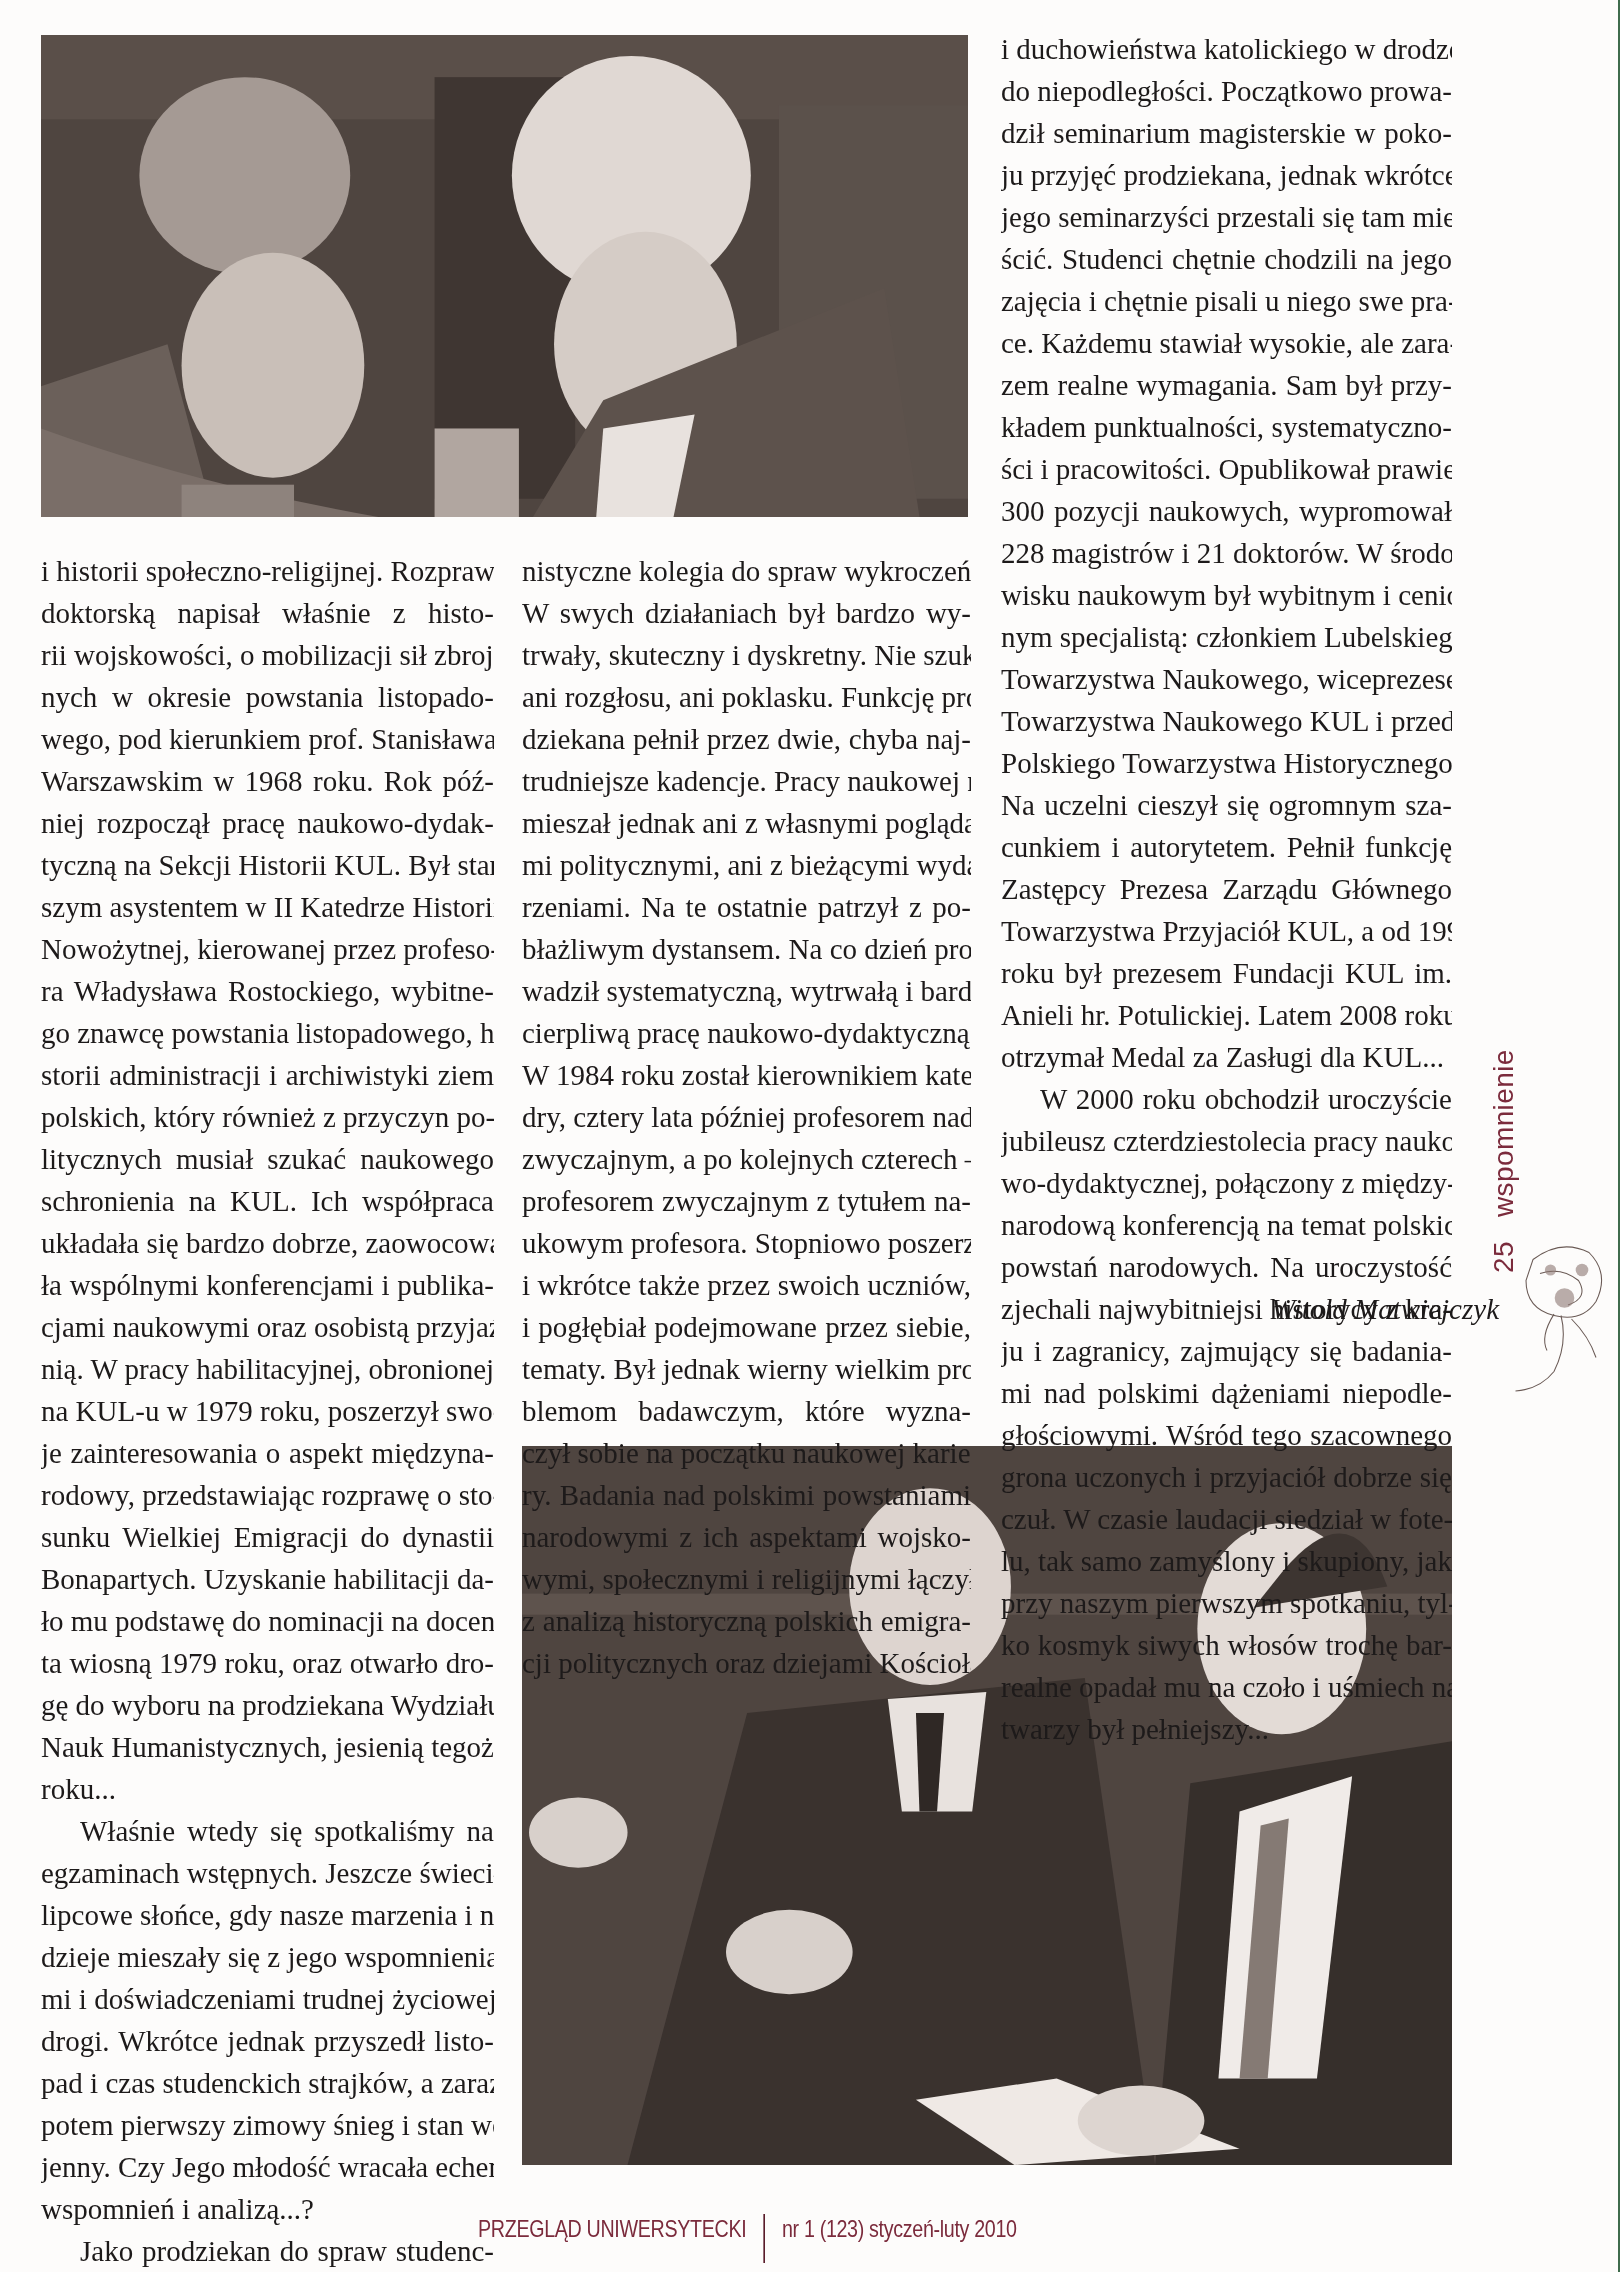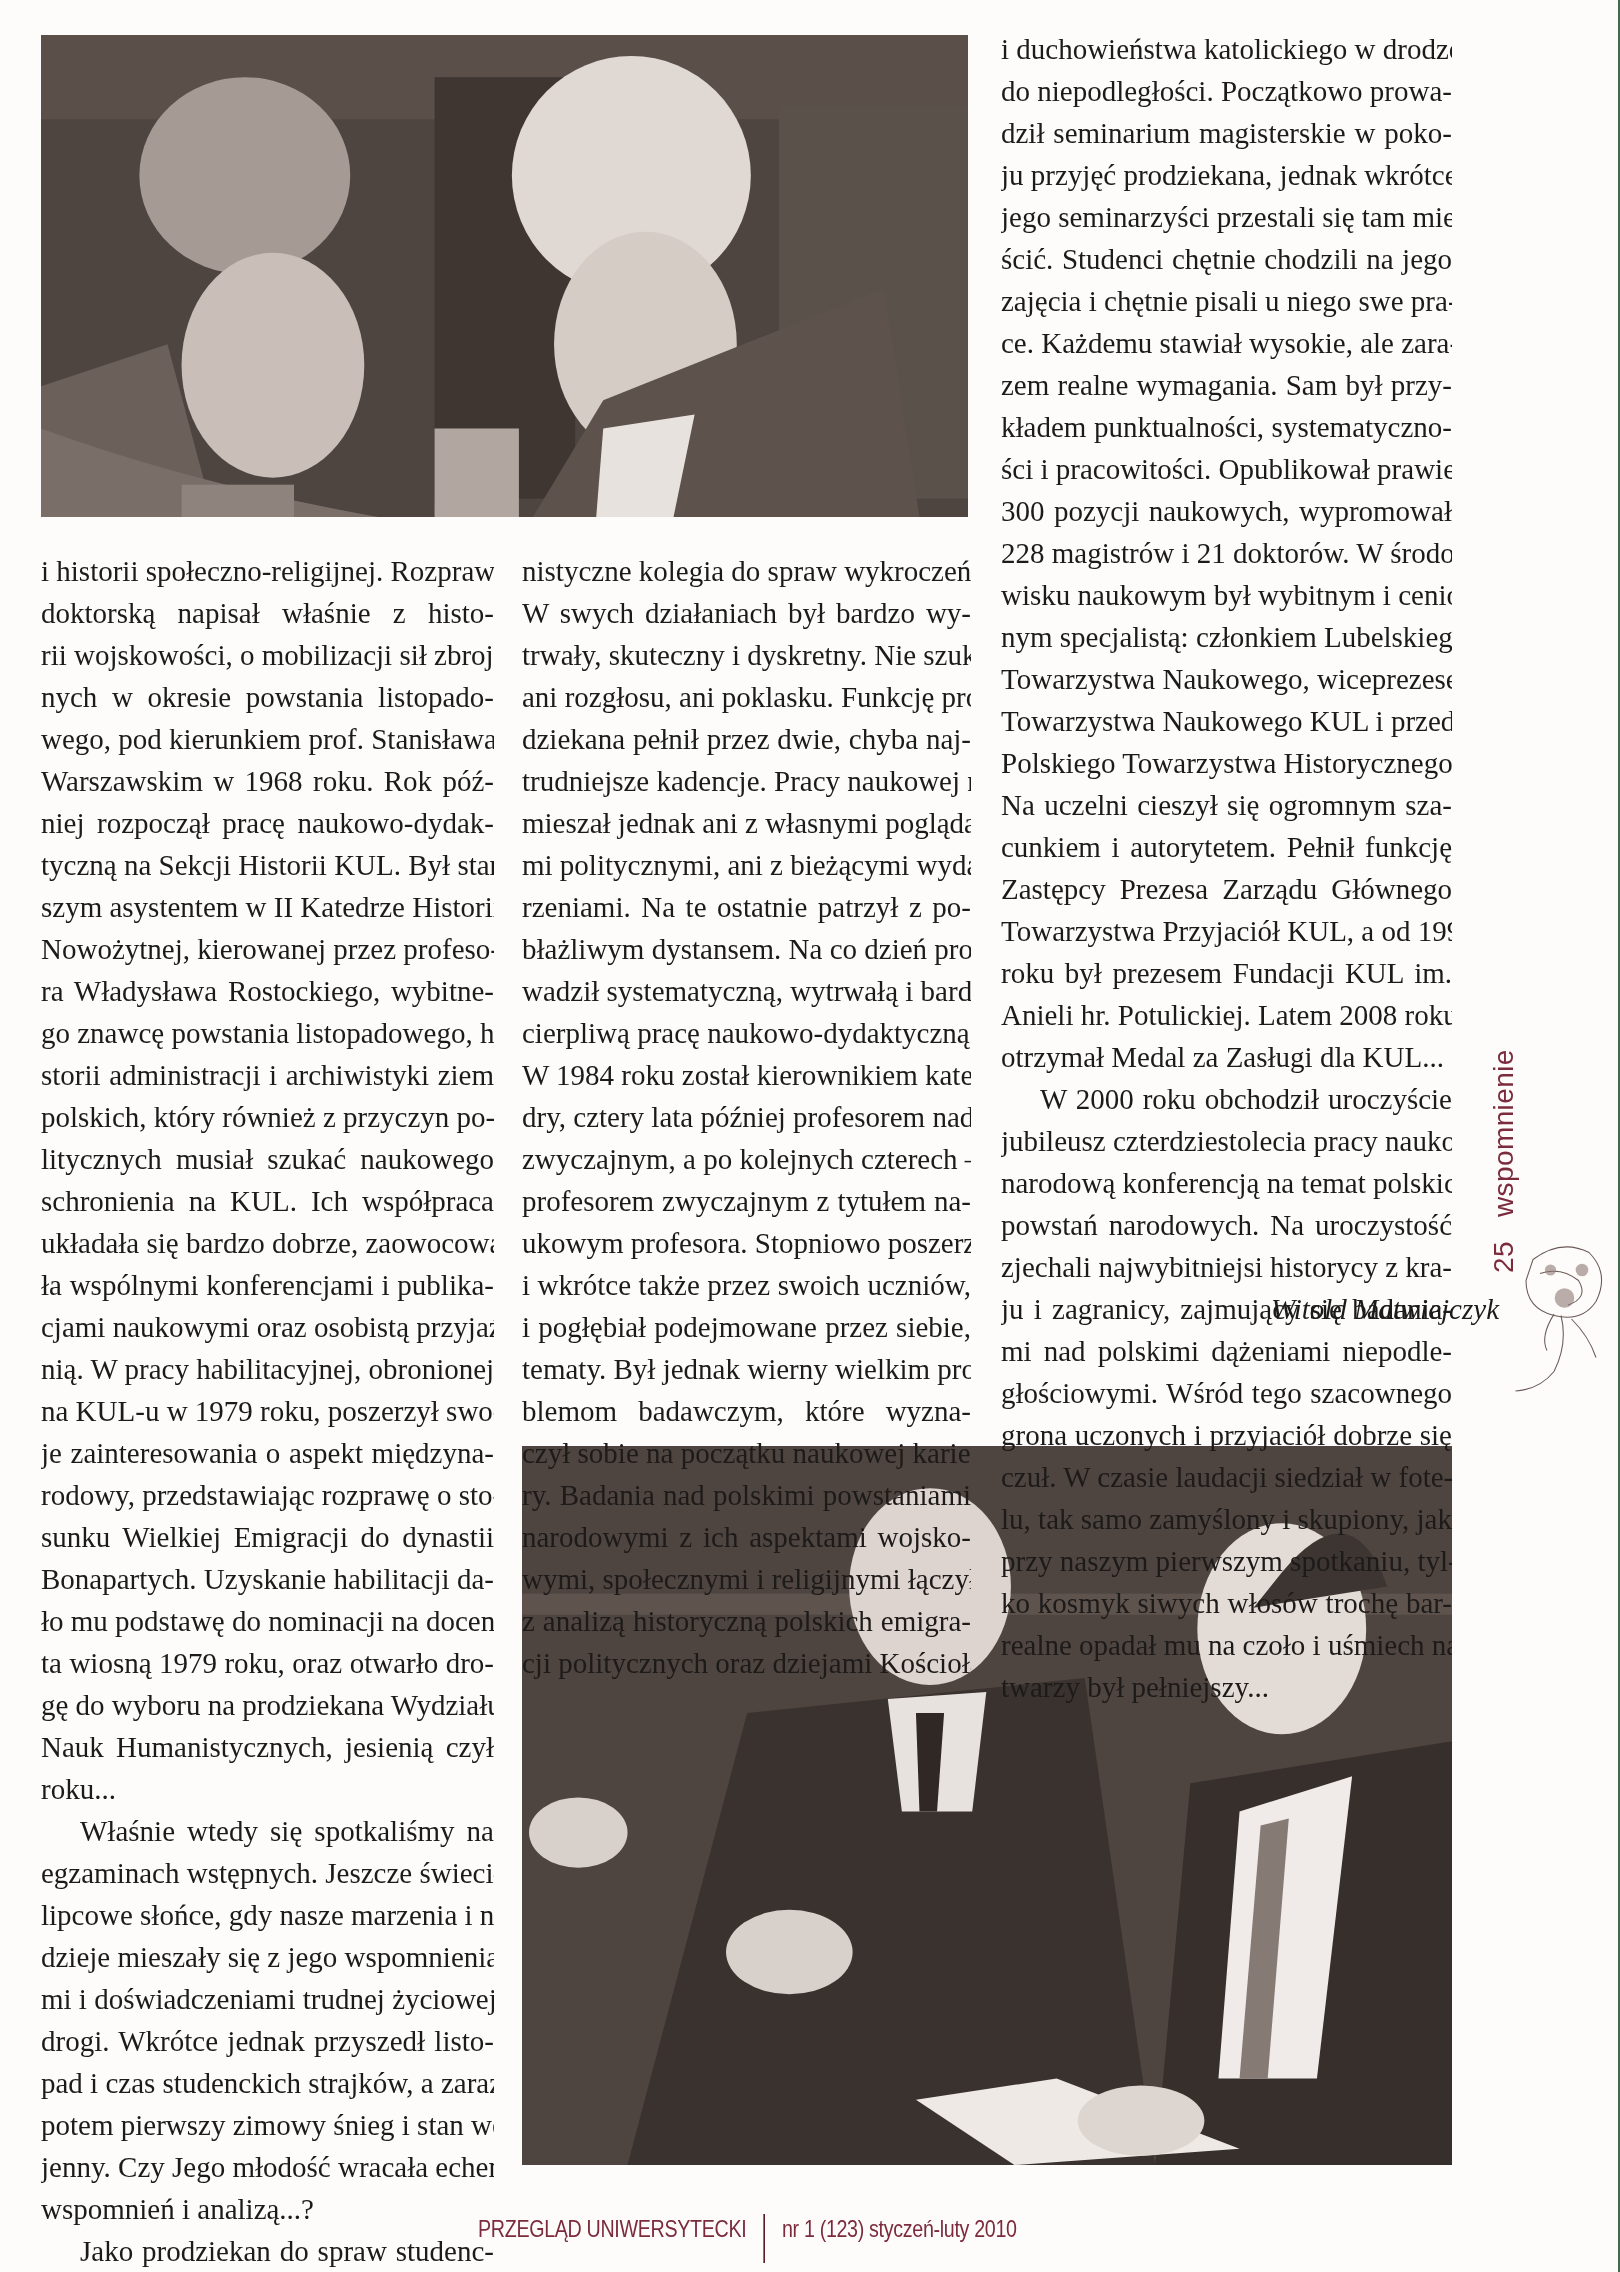--- a/index.html
+++ b/index.html
@@ -104,21 +104,21 @@
     <span class="line">cjami naukowymi oraz osobistą przyjaź-</span>
     <span class="line">nią. W pracy habilitacyjnej, obronionej</span>
     <span class="line">na KUL-u w 1979 roku, poszerzył swo-</span>
     <span class="line">je zainteresowania o aspekt międzyna-</span>
     <span class="line">rodowy, przedstawiając rozprawę o sto-</span>
     <span class="line">sunku Wielkiej Emigracji do dynastii</span>
     <span class="line">Bonapartych. Uzyskanie habilitacji da-</span>
     <span class="line">ło mu podstawę do nominacji na docen-</span>
     <span class="line">ta wiosną 1979 roku, oraz otwarło dro-</span>
     <span class="line">gę do wyboru na prodziekana Wydziału</span>
-    <span class="line">Nauk Humanistycznych, jesienią czył</span>
+    <span class="line">Nauk Humanistycznych, jesienią tegoż</span>
     <span class="line last">roku...</span>
     <span class="line indent">Właśnie wtedy się spotkaliśmy na</span>
     <span class="line">egzaminach wstępnych. Jeszcze świeciło</span>
     <span class="line">lipcowe słońce, gdy nasze marzenia i na-</span>
     <span class="line">dzieje mieszały się z jego wspomnienia-</span>
     <span class="line">mi i doświadczeniami trudnej życiowej</span>
     <span class="line">drogi. Wkrótce jednak przyszedł listo-</span>
     <span class="line">pad i czas studenckich strajków, a zaraz</span>
     <span class="line">potem pierwszy zimowy śnieg i stan wo-</span>
     <span class="line">jenny. Czy Jego młodość wracała echem</span>
@@ -177,20 +177,21 @@
     <span class="line">Polskiego Towarzystwa Historycznego.</span>
     <span class="line">Na uczelni cieszył się ogromnym sza-</span>
     <span class="line">cunkiem i autorytetem. Pełnił funkcję</span>
     <span class="line">Zastępcy Prezesa Zarządu Głównego</span>
     <span class="line">Towarzystwa Przyjaciół KUL, a od 1992</span>
     <span class="line">roku był prezesem Fundacji KUL im.</span>
     <span class="line">Anieli hr. Potulickiej. Latem 2008 roku</span>
     <span class="line last">otrzymał Medal za Zasługi dla KUL...</span>
     <span class="line indent">W 2000 roku obchodził uroczyście</span>
     <span class="line">jubileusz czterdziestolecia pracy nauko-</span>
+    <span class="line">wo-dydaktycznej, połączony z między-</span>
     <span class="line">narodową konferencją na temat polskich</span>
     <span class="line">powstań narodowych. Na uroczystość</span>
     <span class="line">zjechali najwybitniejsi historycy z kra-</span>
     <span class="line">ju i zagranicy, zajmujący się badania-</span>
     <span class="line">mi nad polskimi dążeniami niepodle-</span>
     <span class="line">głościowymi. Wśród tego szacownego</span>
     <span class="line">grona uczonych i przyjaciół dobrze się</span>
     <span class="line">czuł. W czasie laudacji siedział w fote-</span>
     <span class="line">lu, tak samo zamyślony i skupiony, jak</span>
     <span class="line">przy naszym pierwszym spotkaniu, tyl-</span>

